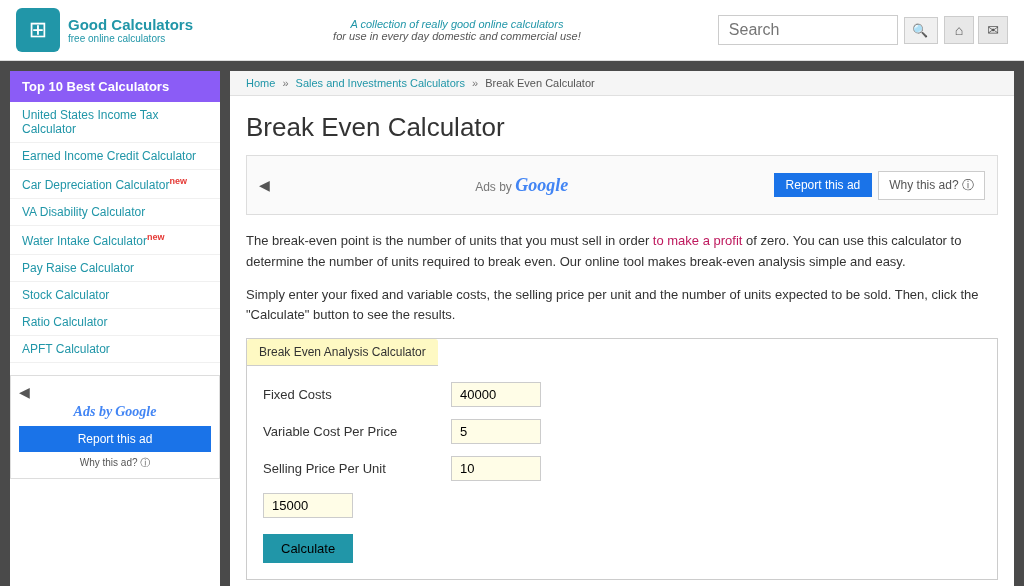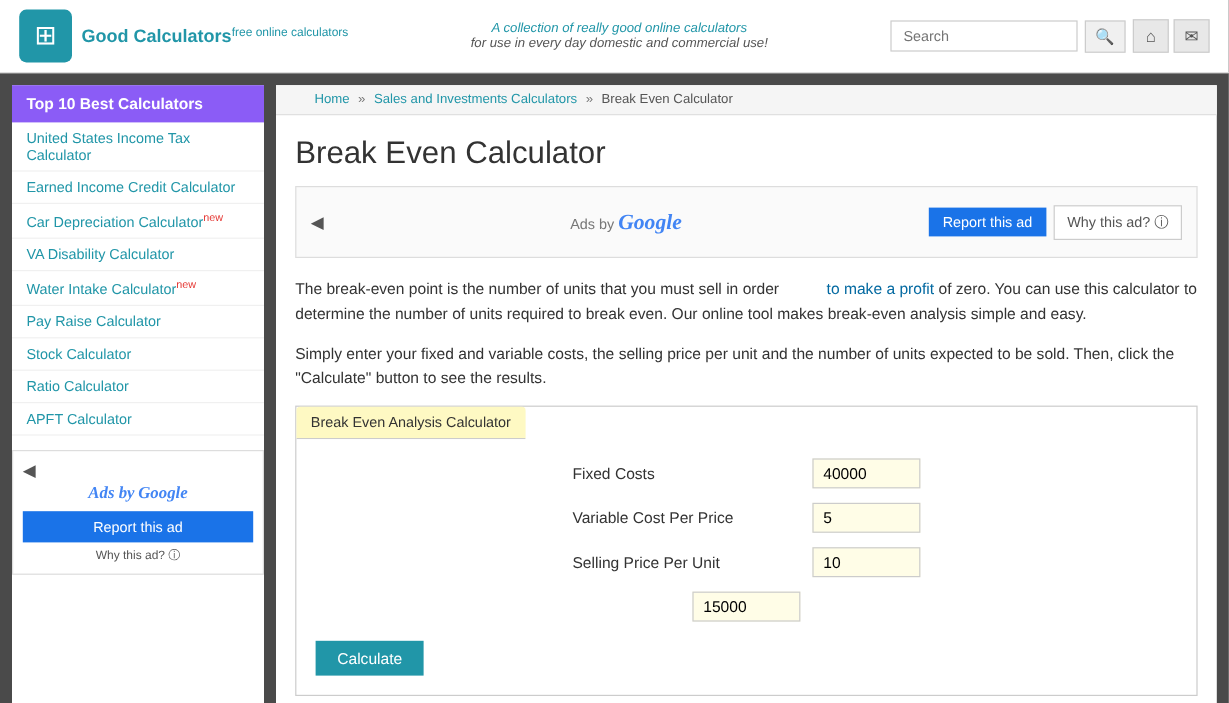--- a/index.html
+++ b/index.html
@@ -31,20 +31,21 @@
       background: #2196a8;
       border-radius: 6px;
       display: flex;
       align-items: center;
       justify-content: center;
       color: white;
       font-size: 22px;
     }
     #logo-text {
       display: flex;
+      flex-direction: column;
     }
     #logo-name {
       font-size: 15px;
       font-weight: bold;
       color: #2196a8;
     }
     #logo-sub {
       font-size: 10px;
       color: #2196a8;
     }
@@ -60,22 +61,22 @@
       font-style: italic;
     }
     #search-area {
       display: flex;
       align-items: center;
       gap: 6px;
     }
     #search-input {
       border: 1px solid #ccc;
       padding: 5px 10px;
-      width: 156px;
-      font-size: 12px;
+      width: 180px;
+      font-size: 16px;
       outline: none;
     }
     #search-btn {
       background: #f0f0f0;
       border: 1px solid #ccc;
       padding: 5px 8px;
       cursor: pointer;
       font-size: 13px;
       color: #555;
     }
@@ -125,21 +126,21 @@
       color: #2196a8;
       text-decoration: none;
       font-size: 12px;
       border-bottom: 1px solid #f0f0f0;
       cursor: pointer;
     }
     .new-badge {
       color: #e53935;
       font-size: 9px;
       vertical-align: super;
-      font-weight: normal;
+      font-weight: bold;
     }
     #sidebar-ad {
       margin-top: 12px;
       border: 1px solid #ddd;
       padding: 8px;
       background: #fff;
     }
     .ad-back-btn {
       color: #555;
       font-size: 14px;
@@ -183,21 +184,21 @@
     #content {
       flex: 1;
       background: #fff;
       padding: 0;
     }
 
     
     #breadcrumb {
       background: #f5f5f5;
       border-bottom: 1px solid #e0e0e0;
-      padding: 6px 32px;
+      padding: 6px 16px;
       font-size: 11px;
       color: #555;
     }
     #breadcrumb a {
       color: #2196a8;
       text-decoration: none;
     }
     #breadcrumb .sep {
       margin: 0 4px;
       color: #777;
@@ -265,23 +266,22 @@
     }
 
     
     .desc-para {
       font-size: 13px;
       line-height: 1.6;
       color: #333;
       margin-bottom: 12px;
     }
     .desc-para a {
-      color: #0369a1;
+      color: #be185d;
       text-decoration: none;
-      margin-left: 36px;
     }
 
     
     #calc-box {
       border: 1px solid #ccc;
       margin-top: 12px;
       background: #fff;
     }
     #calc-title-bar {
       background: #fef9c3;
@@ -293,39 +293,38 @@
       border-top-left-radius: 3px;
       border-top-right-radius: 3px;
     }
     #calc-content {
       padding: 16px;
     }
     .calc-row {
       display: flex;
       align-items: center;
       margin-bottom: 12px;
-      gap: 20px;
-      justify-content: center;
+      gap: 8px;
     }
     .calc-label {
       width: 180px;
       font-size: 13px;
       color: #333;
     }
     .calc-input {
       border: 1px solid #ccc;
       padding: 4px 8px;
       width: 90px;
       font-size: 13px;
       background: #fffde7;
       outline: none;
     }
     #calculate-btn {
       background: #2196a8;
-      color: #ffffff;
+      color: #000000;
       border: none;
       padding: 7px 18px;
       cursor: pointer;
       font-size: 13px;
       margin-top: 4px;
     }
   </style>
 </head>
 <body>
 

